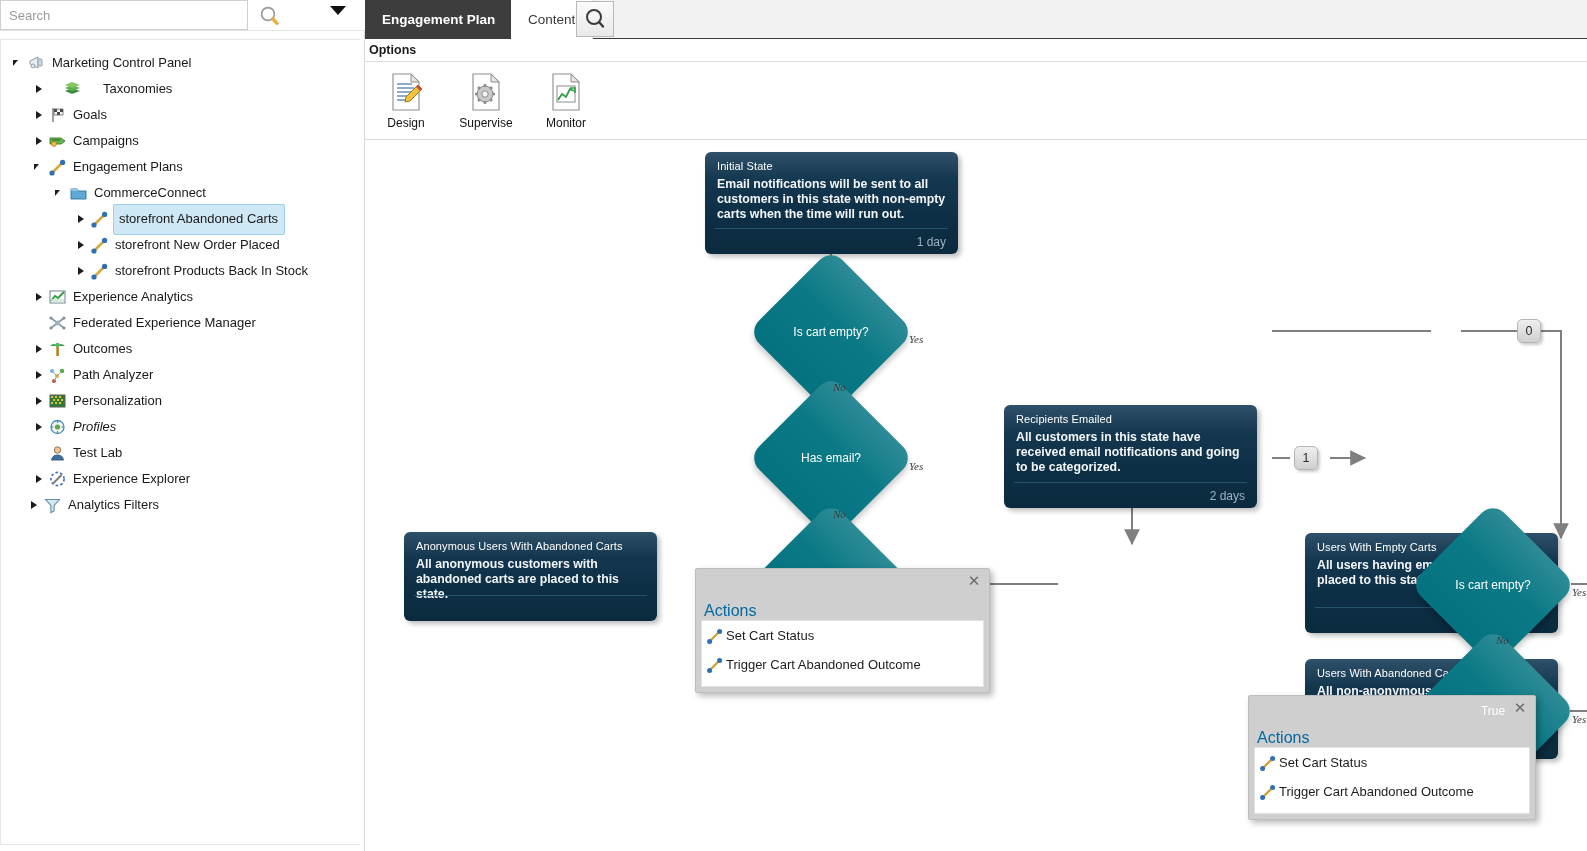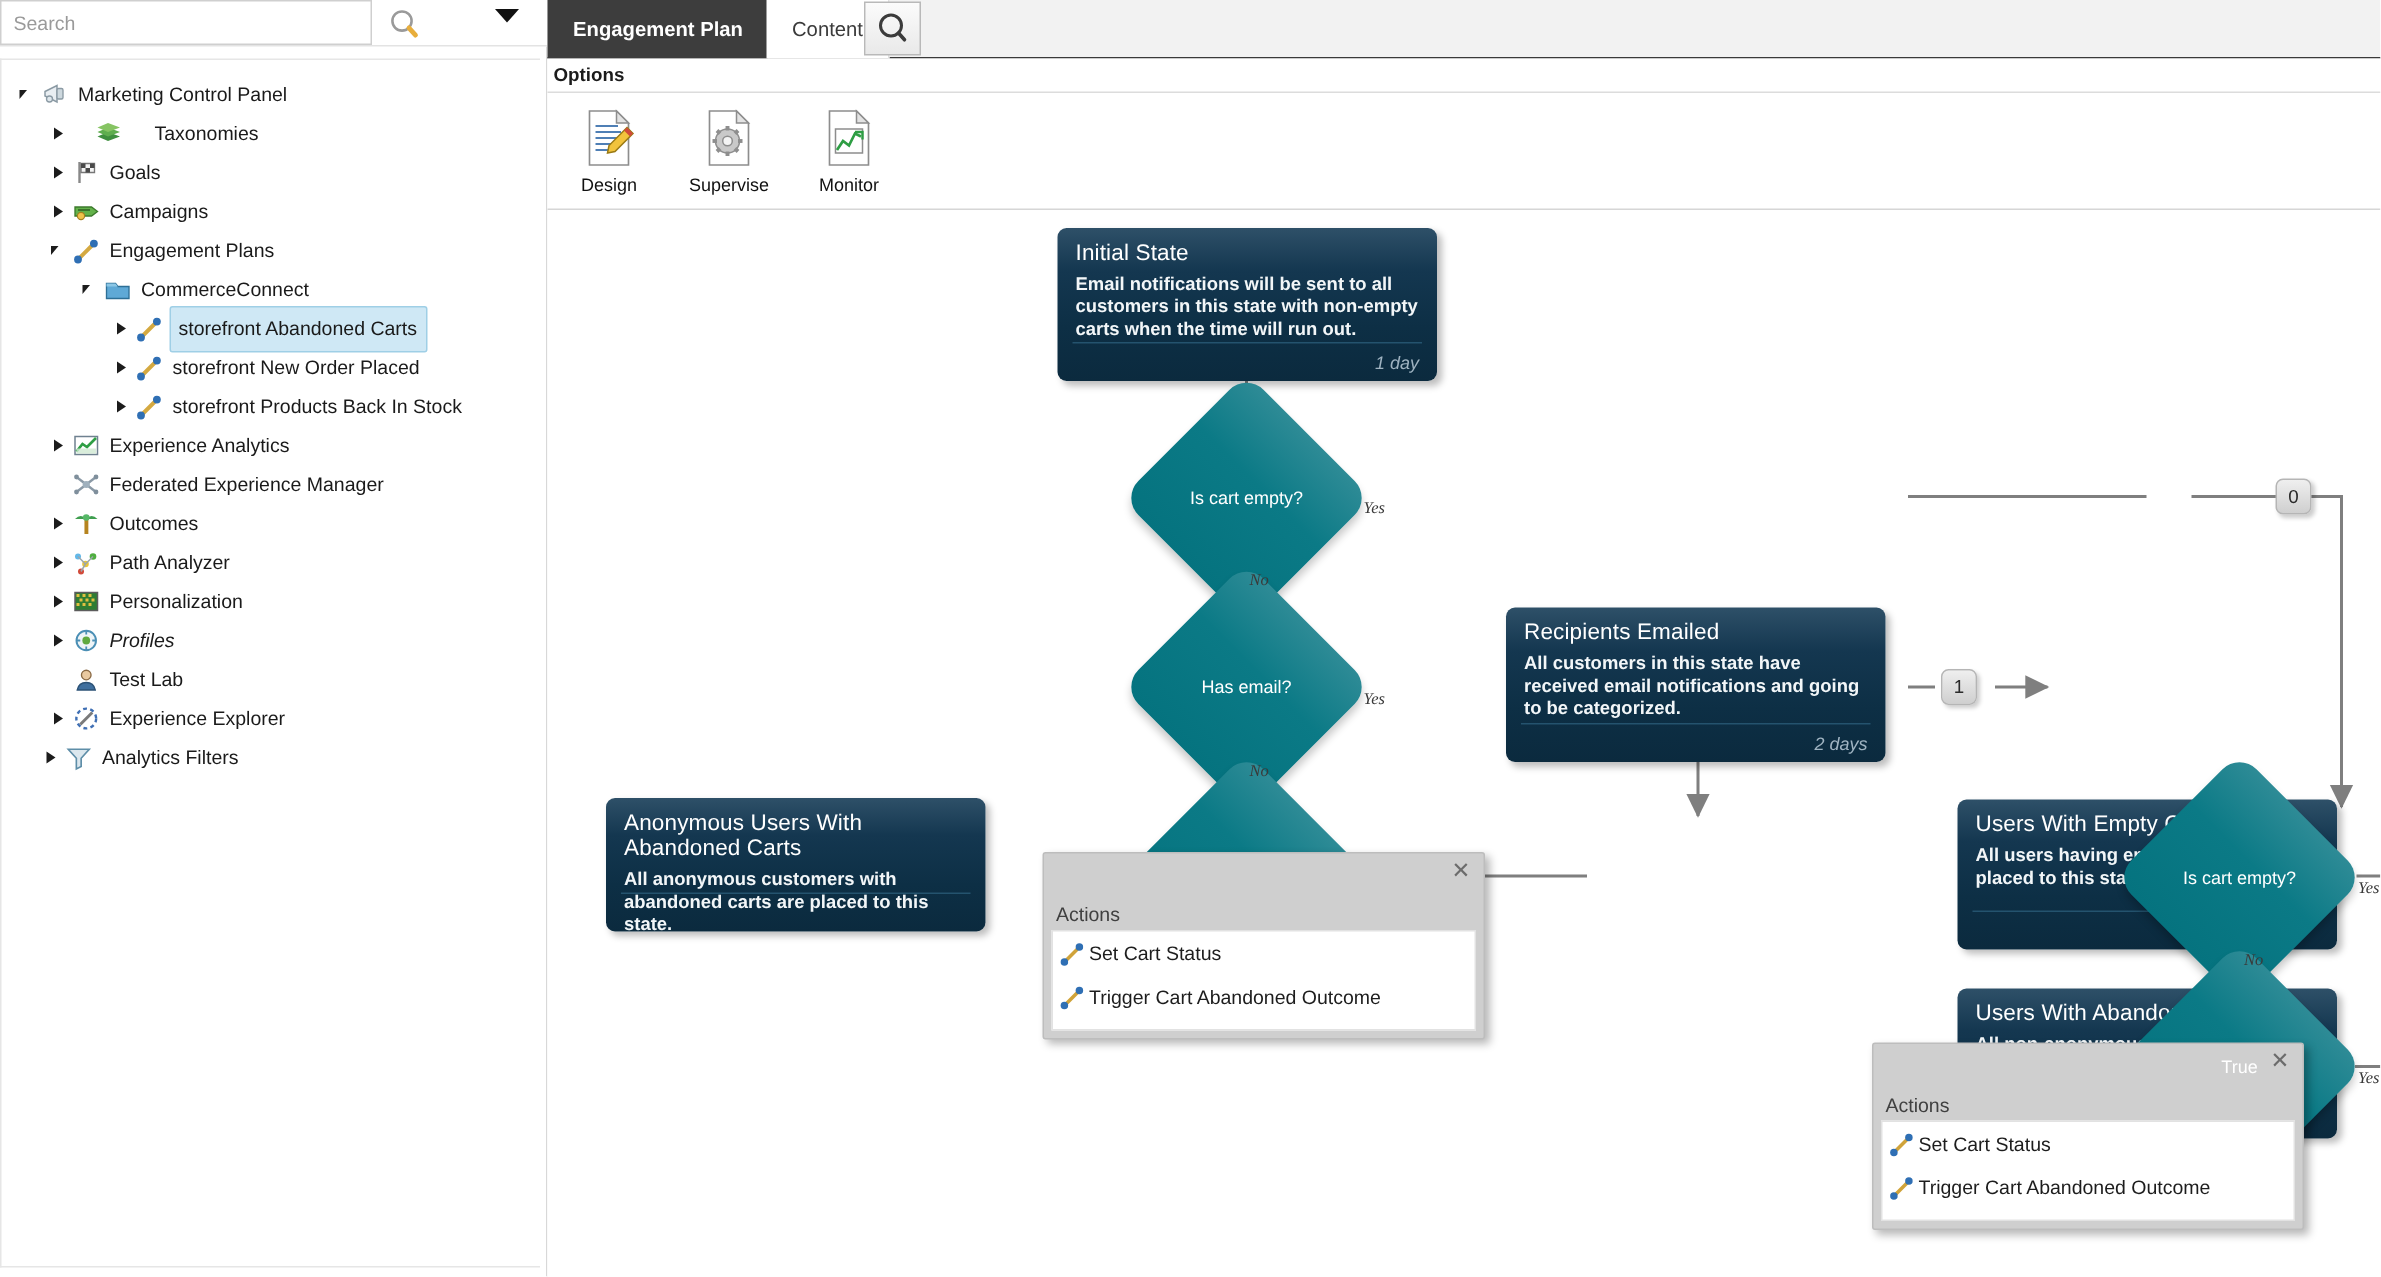--- a/index.html
+++ b/index.html
@@ -109,29 +109,29 @@
   #edges { position:absolute; left:0; top:0; width:1222px; height:710px; }
 
   .node-card {
     position:absolute;
     background:linear-gradient(180deg,#2e5068 0%,#143750 28%,#0d2f45 65%,#0b2a3e 100%);
     border-radius:6px; color:#fff;
     box-shadow:3px 3px 5px rgba(0,0,0,.26);
     overflow:hidden;
   }
   .node-card .nc-title {
-    font-size:15px; padding:8px 12px 5px 12px; color:#ffffff; letter-spacing:.1px;
+    font-size:11px; padding:8px 12px 5px 12px; color:#ffffff; letter-spacing:.1px;
   }
   .node-card .nc-desc {
     font-size:12.3px; font-weight:bold; line-height:15px; padding:0 12px 6px 12px; color:#f2f6f8;
   }
   .node-card .nc-foot {
     position:absolute; left:10px; right:10px; bottom:0; height:26px;
     border-top:1px solid #24536e; text-align:right; font-size:12px;
-    color:#9fb3c1; line-height:26px; padding-right:2px;font-style:italic;
+    color:#9fb3c1; line-height:26px; padding-right:2px;
   }
 
   .diamond {
     position:absolute; color:#fff; font-size:12px;
     display:flex; align-items:center; justify-content:center;
   }
   .diamond .dshape {
     position:absolute; left:0; top:0; width:100%; height:100%;
     background:linear-gradient(180deg,#2e8b96 0%,#0b7a86 40%,#05737f 100%);
     transform:rotate(45deg) ; border-radius:16px;
@@ -154,21 +154,21 @@
     position:absolute; background:#cfcfcf;
     border:1px solid #bdbdbd; border-radius:2px;
     box-shadow:3px 3px 6px rgba(0,0,0,.28);
   }
   .actions-popup .ap-close {
     position:absolute; right:7px; top:4px; width:16px; height:16px;
     font-size:15px; line-height:15px; color:#6c6c6c; text-align:center; cursor:pointer;
     font-family:"Liberation Sans", sans-serif;
   }
   .actions-popup .ap-head {
-    position:absolute; left:8px; font-size:13px; color:#404040;
+    position:absolute; left:8px; font-size:16px; color:#0369a1;
   }
   .actions-popup .ap-list {
     position:absolute; left:5px; right:5px; background:#fff; border:1px solid #e2e2e2;
   }
   .actions-popup .ap-item {
     height:29px; display:flex; align-items:center; font-size:13px; color:#1d1d1d;
     padding-left:4px; cursor:pointer;
   }
   .actions-popup .ap-item .ai { width:20px; height:18px; flex:0 0 20px; }
 

